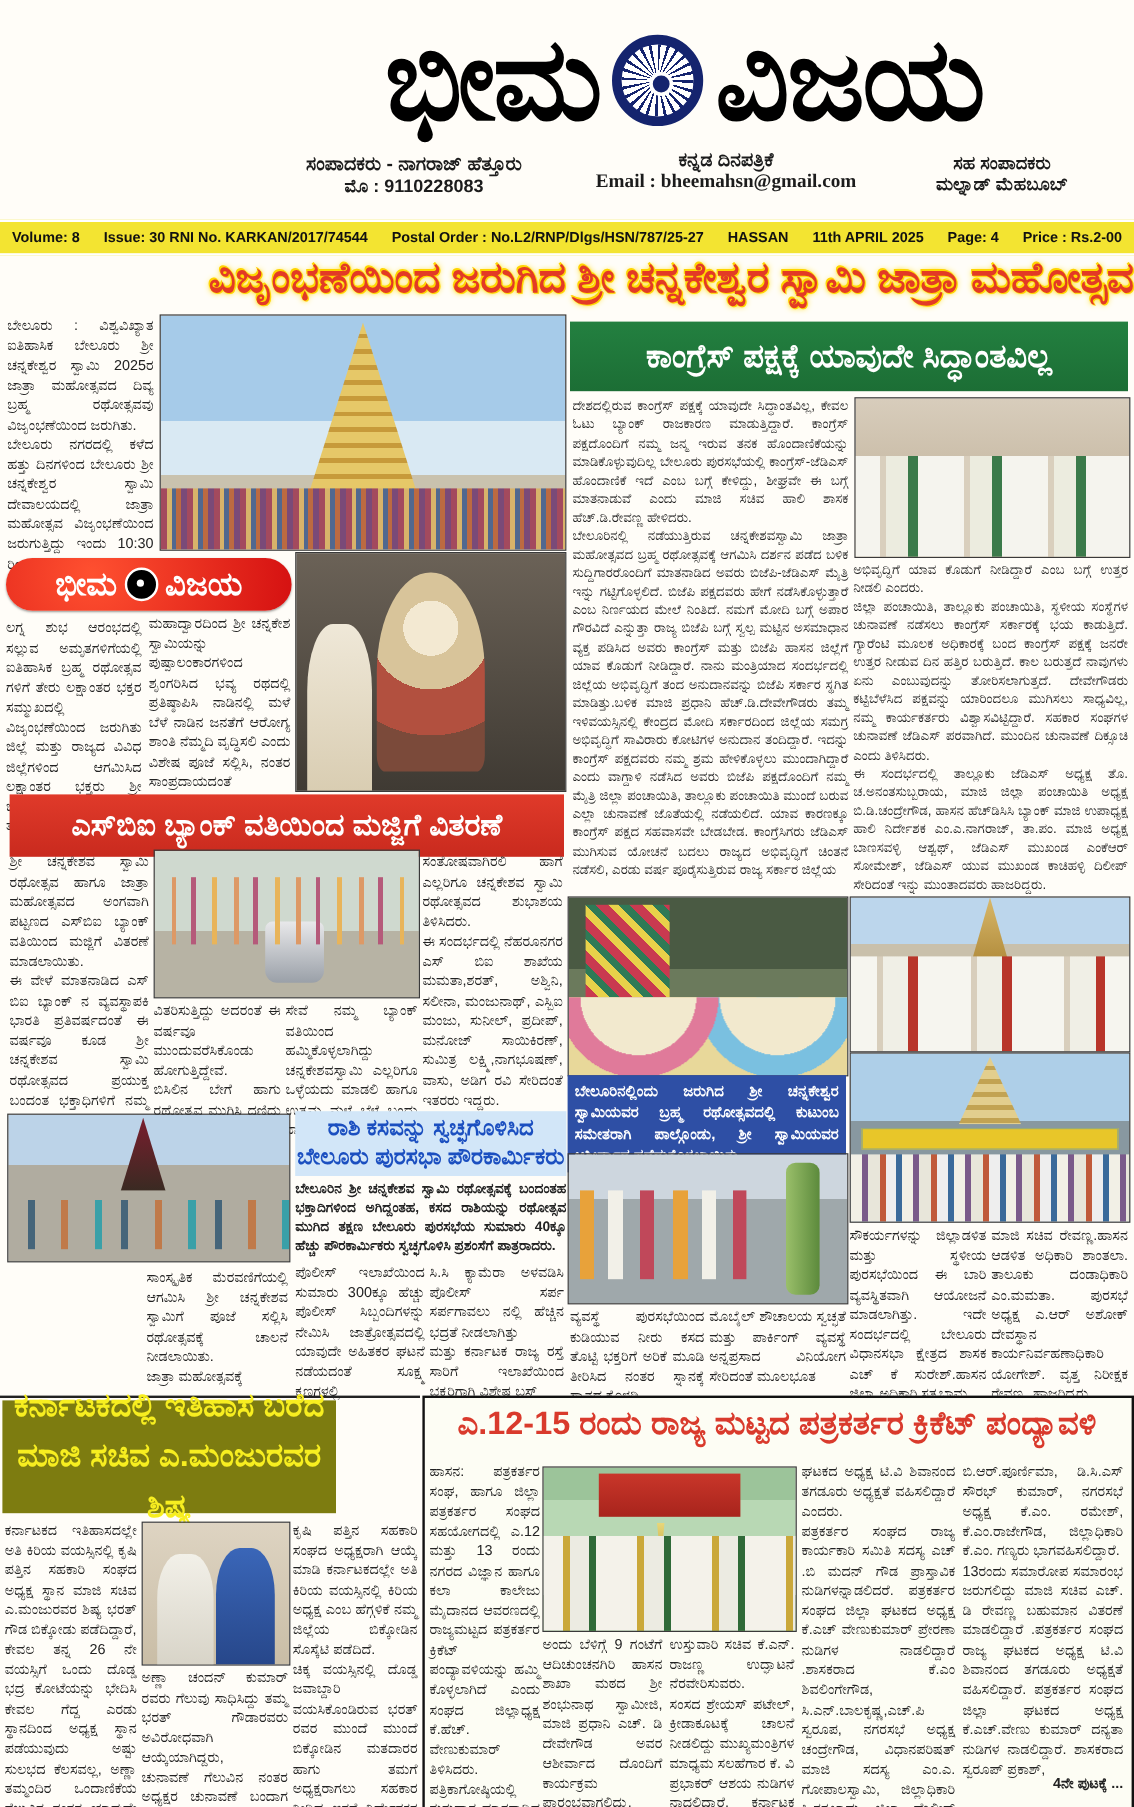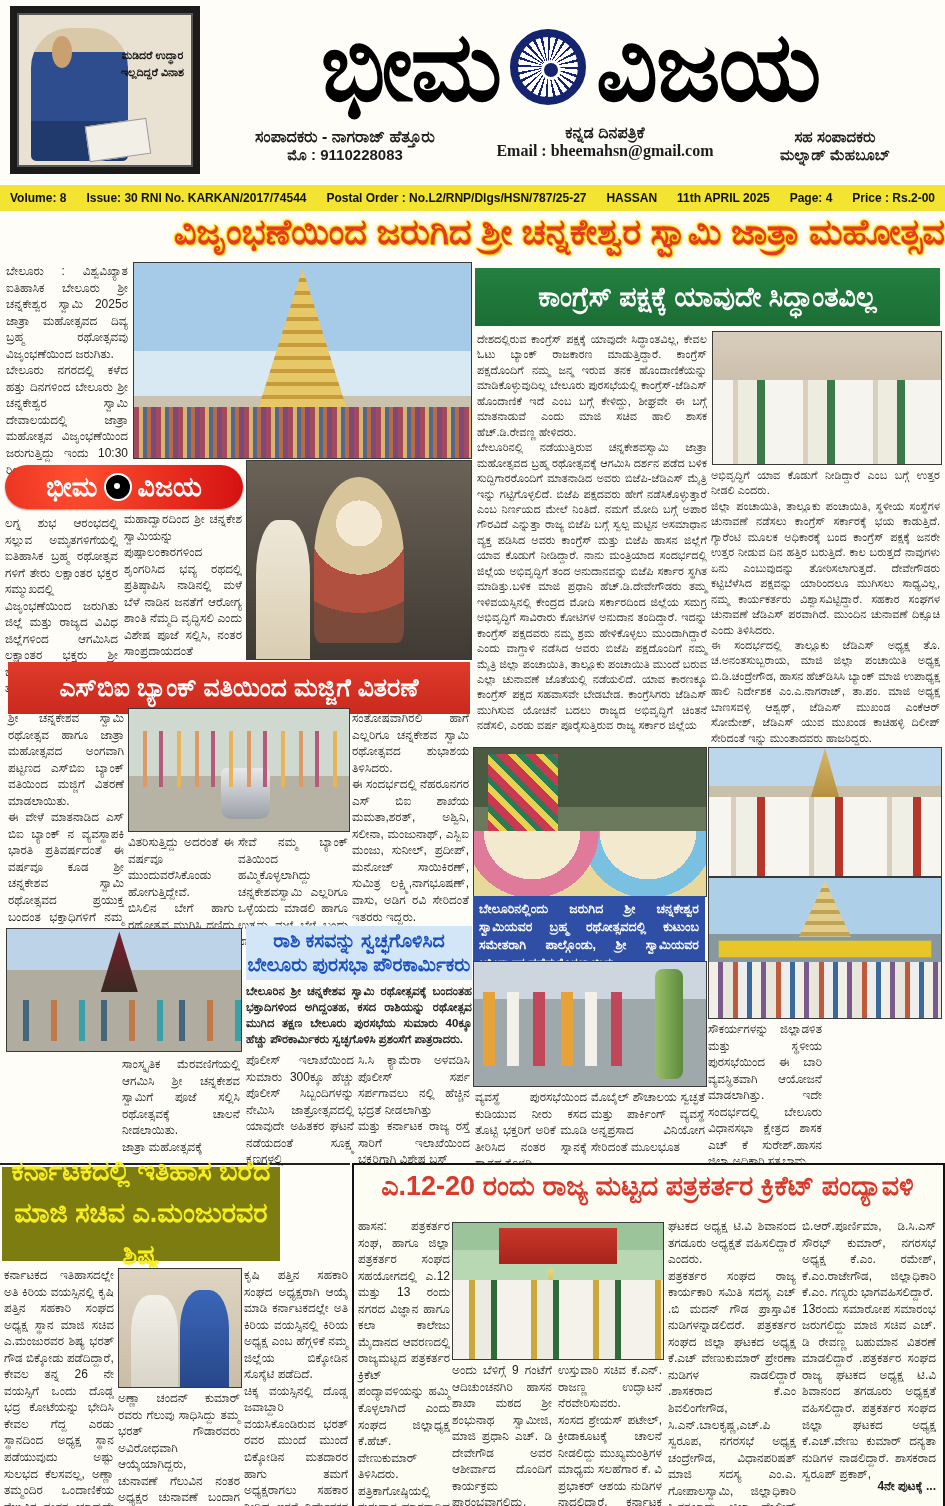--- a/index.html
+++ b/index.html
@@ -102,28 +102,20 @@
   .ph-cricket::after{left:0;bottom:0;width:100%;height:58%;
      background:repeating-linear-gradient(90deg,#f4f2ea 0 16px,#caa83a 16px 22px,#ecebe2 22px 38px,#2f6a38 38px 44px,#f4f2ea 44px 62px);}
   .trophy{position:absolute;left:44%;top:34%;width:5%;height:26%;background:linear-gradient(#e8d77a,#b89a30);clip-path:polygon(20% 0,80% 0,60% 60%,75% 100%,25% 100%,40% 60%);}
   .rule{background:#222;}
 </style>
 </head>
 <body>
 
 <div class="page">
 
-  <div class="abs frame" style="left:10px;top:6px;width:176px;height:154px;">
-    <div class="amb-fig">
-        <div class="amb-head"></div>
-      </div>
-    <div class="amb-book"></div>
-    <div class="amb-quote">ಮಡಿದರೆ ಉದ್ಧಾರ
-ಇಲ್ಲದಿದ್ದರೆ ವಿನಾಶ</div>
-  </div>
 
   <div class="abs title-row" style="left:200px;top:8px;width:740px;height:118px;">
     <span class="title-word">ಭೀಮ</span>
     <span class="chakra"></span>
     <span class="title-word">ವಿಜಯ</span>
   </div>
 
   <div class="abs" style="left:205px;top:128px;width:280px;text-align:center;">
     <div class="hdr-line1">ಸಂಪಾದಕರು - ನಾಗರಾಜ್ ಹೆತ್ತೂರು</div>
     <div class="hdr-line2">ಮೊ : 9110228083</div>
@@ -189,20 +181,21 @@
   <div class="abs cap-blue" style="left:473px;top:896px;width:220px;">ಬೇಲೂರಿನಲ್ಲಿಂದು ಜರುಗಿದ ಶ್ರೀ ಚನ್ನಕೇಶ್ವರ ಸ್ವಾಮಿಯವರ ಬ್ರಹ್ಮ ರಥೋತ್ಸವದಲ್ಲಿ ಕುಟುಂಬ ಸಮೇತರಾಗಿ ಪಾಲ್ಗೊಂಡು, ಶ್ರೀ ಸ್ವಾಮಿಯವರ ಆಶೀರ್ವಾದ ಪಡೆದುಕೊಳ್ಳಲಾಯಿತು.</div>
   <div class="ph ph-ritual" style="left:473px;top:961px;width:232px;height:124px;"></div>
   <div class="abs kn" style="left:591px;top:1089px;width:114px;height:74px;">ಮೊಬೈಲ್ ಶೌಚಾಲಯ ಸ್ವಚ್ಛತೆ ಮತ್ತು ಪಾರ್ಕಿಂಗ್ ವ್ಯವಸ್ಥೆ ಅನ್ನಪ್ರಸಾದ ವಿನಿಯೋಗ ಸೇರಿದಂತೆ ಮೂಲಭೂತ</div>
   <div class="abs kn" style="left:475px;top:1089px;width:112px;height:74px;">ವ್ಯವಸ್ಥೆ ಪುರಸಭೆಯಿಂದ ಕುಡಿಯುವ ನೀರು ಕಸದ ತೊಟ್ಟಿ ಭಕ್ತರಿಗೆ ಅರಿಕೆ ಮೂಡಿ ತೀರಿಸಿದ ನಂತರ ಸ್ನಾನಕ್ಕೆ ಸ್ನಾನದ ಕೊಳಡಿ</div>
 
   <div class="ph ph-group" style="left:708px;top:747px;width:232px;height:128px;"></div>
   <div class="ph ph-steps" style="left:708px;top:877px;width:232px;height:140px;">
       <div class="ph-crowdstrip"></div>
     </div>
   <div class="abs kn" style="left:708px;top:1021px;width:114px;height:130px;">ಸೌಕರ್ಯಗಳನ್ನು ಜಿಲ್ಲಾಡಳಿತ ಮತ್ತು ಸ್ಥಳೀಯ ಪುರಸಭೆಯಿಂದ ಈ ಬಾರಿ ವ್ಯವಸ್ಥಿತವಾಗಿ ಆಯೋಜನೆ ಮಾಡಲಾಗಿತ್ತು. ಇದೇ ಸಂದರ್ಭದಲ್ಲಿ ಬೇಲೂರು ವಿಧಾನಸಭಾ ಕ್ಷೇತ್ರದ ಶಾಸಕ ಎಚ್ ಕೆ ಸುರೇಶ್.ಹಾಸನ ಜಿಲ್ಲಾ ಅಧಿಕಾರಿ ಸತ್ಯಭಾಮ,</div>
+  <div class="abs kn" style="left:826px;top:1021px;width:114px;height:130px;">ಮಾಜಿ ಸಚಿವ ರೇವಣ್ಣ.ಹಾಸನ ಆಡಳಿತ ಅಧಿಕಾರಿ ಶಾಂತಲಾ. ತಾಲೂಕು ದಂಡಾಧಿಕಾರಿ ಎಂ.ಮಮತಾ. ಪುರಸಭೆ ಅಧ್ಯಕ್ಷ ಎ.ಆರ್ ಅಶೋಕ್ ದೇವಸ್ಥಾನ ಕಾರ್ಯನಿರ್ವಹಣಾಧಿಕಾರಿ ಯೋಗೇಶ್. ವೃತ್ತ ನಿರೀಕ್ಷಕ ರೇವಣ್ಣ. ಹಾಜರಿದ್ದರು.</div>
 
   <div class="abs band-blue" style="left:246px;top:926px;width:226px;height:54px;">ರಾಶಿ ಕಸವನ್ನು ಸ್ವಚ್ಛಗೊಳಿಸಿದ
 ಬೇಲೂರು ಪುರಸಭಾ ಪೌರಕಾರ್ಮಿಕರು</div>
   <div class="abs kn b" style="left:246px;top:984px;width:226px;height:64px;font-size:11.5px;">ಬೇಲೂರಿನ ಶ್ರೀ ಚನ್ನಕೇಶವ ಸ್ವಾಮಿ ರಥೋತ್ಸವಕ್ಕೆ ಬಂದಂತಹ ಭಕ್ತಾದಿಗಳಿಂದ ಅಗಿದ್ದಂತಹ, ಕಸದ ರಾಶಿಯನ್ನು ರಥೋತ್ಸವ ಮುಗಿದ ತಕ್ಷಣ ಬೇಲೂರು ಪುರಸಭೆಯ ಸುಮಾರು 40ಕ್ಕೂ ಹೆಚ್ಚು ಪೌರಕಾರ್ಮಿಕರು ಸ್ವಚ್ಛಗೊಳಿಸಿ ಪ್ರಶಂಸೆಗೆ ಪಾತ್ರರಾದರು.</div>
   <div class="abs kn" style="left:246px;top:1052px;width:108px;height:110px;">ಪೊಲೀಸ್ ಇಲಾಖೆಯಿಂದ ಸುಮಾರು 300ಕ್ಕೂ ಹೆಚ್ಚು ಪೊಲೀಸ್ ಸಿಬ್ಬಂದಿಗಳನ್ನು ನೇಮಿಸಿ ಜಾತ್ರೋತ್ಸವದಲ್ಲಿ ಯಾವುದೇ ಅಹಿತಕರ ಘಟನೆ ನಡೆಯದಂತೆ ಸೂಕ್ಷ್ಮ ಕ್ಷಣಗಳಲ್ಲಿ</div>
   <div class="abs kn" style="left:358px;top:1052px;width:112px;height:110px;">ಸಿ.ಸಿ ಕ್ಯಾಮೆರಾ ಅಳವಡಿಸಿ ಪೊಲೀಸ್ ಸರ್ಪ ಸರ್ಪಗಾವಲು ನಲ್ಲಿ ಹೆಚ್ಚಿನ ಭದ್ರತೆ ನೀಡಲಾಗಿತ್ತು
 ಮತ್ತು ಕರ್ನಾಟಕ ರಾಜ್ಯ ರಸ್ತೆ ಸಾರಿಗೆ ಇಲಾಖೆಯಿಂದ ಭಕ್ತರಿಗಾಗಿ ವಿಶೇಷ ಬಸ್</div>
 
   <div class="ph ph-sweep" style="left:6px;top:928px;width:234px;height:122px;"></div>
   <div class="abs kn" style="left:122px;top:1056px;width:118px;height:106px;">ಸಾಂಸ್ಕೃತಿಕ ಮೆರವಣಿಗೆಯಲ್ಲಿ ಆಗಮಿಸಿ ಶ್ರೀ ಚನ್ನಕೇಶವ ಸ್ವಾಮಿಗೆ ಪೂಜೆ ಸಲ್ಲಿಸಿ ರಥೋತ್ಸವಕ್ಕೆ ಚಾಲನೆ ನೀಡಲಾಯಿತು.
@@ -214,21 +207,21 @@
   <div class="abs kn" style="left:4px;top:1267px;width:110px;height:236px;">ಕರ್ನಾಟಕದ ಇತಿಹಾಸದಲ್ಲೇ ಅತಿ ಕಿರಿಯ ವಯಸ್ಸಿನಲ್ಲಿ ಕೃಷಿ ಪತ್ತಿನ ಸಹಕಾರಿ ಸಂಘದ ಅಧ್ಯಕ್ಷ ಸ್ಥಾನ ಮಾಜಿ ಸಚಿವ ಎ.ಮಂಜುರವರ ಶಿಷ್ಯ ಭರತ್ ಗೌಡ ಬಿಕ್ಕೋಡು ಪಡೆದಿದ್ದಾರೆ,
 ಕೇವಲ ತನ್ನ 26 ನೇ ವಯಸ್ಸಿಗೆ ಒಂದು ದೊಡ್ಡ ಭದ್ರ ಕೋಟೆಯನ್ನು ಭೇದಿಸಿ ಕೇವಲ ಗೆದ್ದ ಎರಡು ಸ್ಥಾನದಿಂದ ಅಧ್ಯಕ್ಷ ಸ್ಥಾನ ಪಡೆಯುವುದು ಅಷ್ಟು ಸುಲಭದ ಕೆಲಸವಲ್ಲ, ಅಣ್ಣಾ ತಮ್ಮಂದಿರ ಒಂದಾಣಿಕೆಯ ಗೆಲುವಿನ ನಂತರ ಯಾವುದೇ ಪಕ್ಷದ ಬೆಂಬಲ ಪಡೆಯದೆ ಸ್ವತಂತ್ರ ಅಭ್ಯರ್ಥಿಯಾಗಿ ಸ್ಪರ್ಧಿಸಿ ಬಿಕ್ಕೋಡು ಸೊಸ್ಕೆಟಿಯಲ್ಲಿ ಸ್ಪರ್ಧಿಸಿದ ಎಲ್ಲಾ 24 ಅಭ್ಯರ್ಥಿಗಳ ಪೈಕಿ ಎಲ್ಲರಿಗಿಂತ ಹೆಚ್ಚು 440 ಮತಗಳನ್ನು ಪಡೆದ</div>
   <div class="ph ph-duo" style="left:118px;top:1268px;width:122px;height:118px;"></div>
   <div class="abs kn" style="left:118px;top:1390px;width:122px;height:113px;">ಅಣ್ಣಾ ಚಂದನ್ ಕುಮಾರ್ ರವರು ಗೆಲುವು ಸಾಧಿಸಿದ್ದು ತಮ್ಮ ಭರತ್ ಗೌಡಾರವರು ಅವಿರೋಧವಾಗಿ ಆಯ್ಕೆಯಾಗಿದ್ದರು,
 ಚುನಾವಣೆ ಗೆಲುವಿನ ನಂತರ ಅಧ್ಯಕ್ಷರ ಚುನಾವಣೆ ಬಂದಾಗ ಮತದಾರರ ಜೊತೆ ಗೆದ್ದಂತ ನಾಯಕರುಗಳು ಹಿರಿಯ ಮುಖಂಡರುಗಳ ತಿರ್ಮಾನದಂತೆ ಯುವ ಮುಖಂಡ ಭರತ್ ರವರನ್ನು ಪಕ್ಷಾತೀತವಾಗಿ ಬಿಕ್ಕೋಡು</div>
   <div class="abs kn" style="left:244px;top:1267px;width:104px;height:236px;">ಕೃಷಿ ಪತ್ತಿನ ಸಹಕಾರಿ ಸಂಘದ ಅಧ್ಯಕ್ಷರಾಗಿ ಆಯ್ಕೆ ಮಾಡಿ ಕರ್ನಾಟಕದಲ್ಲೇ ಅತಿ ಕಿರಿಯ ವಯಸ್ಸಿನಲ್ಲಿ ಕಿರಿಯ ಅಧ್ಯಕ್ಷ ಎಂಬ ಹೆಗ್ಗಳಿಕೆ ನಮ್ಮ ಜಿಲ್ಲೆಯ ಬಿಕ್ಕೋಡಿನ ಸೊಸ್ಕೆಟಿ ಪಡೆದಿದೆ.
 ಚಿಕ್ಕ ವಯಸ್ಸಿನಲ್ಲಿ ದೊಡ್ಡ ಜವಾಬ್ದಾರಿ ವಯಸಿಕೊಂಡಿರುವ ಭರತ್ ರವರ ಮುಂದೆ ಮುಂದೆ ಬಿಕ್ಕೋಡಿನ ಮತದಾರರ ಹಾಗು ತಮಗೆ ಅಧ್ಯಕ್ಷರಾಗಲು ಸಹಕಾರ ನೀಡಿದ ಇತರೆ ನಿರ್ದೇಶಕರ ವಿಶ್ವಾಸ ಉಳಿಸಿಕೊಳ್ಳುವ ಜವಾಬ್ದಾರಿ ದೊಡ್ಡ ಮಟ್ಟದಲ್ಲಿದೆ...
 ಇನ್ನೂ ಐದು ವರ್ಷ ರೈತರ ಪರವಾಗಿ ಹೋಬಳಿಯ ಅಭಿವೃದ್ಧಿಯ ದೃಷ್ಟಿಯಲ್ಲಿ ಕೆಲಸ ಮಾಡುವ ಭರವಸೆಯನ್ನು ನೀಡಿದ್ದಾರೆ...</div>
 
   <div class="abs ck-frame" style="left:352px;top:1163px;width:589px;height:341px;"></div>
-  <div class="abs ck-headline" style="left:356px;top:1172px;width:583px;">ಎ.12-20 ರಂದು ರಾಜ್ಯ ಮಟ್ಟದ ಪತ್ರಕರ್ತರ ಕ್ರಿಕೆಟ್ ಪಂದ್ಯಾವಳಿ</div>
+  <div class="abs ck-headline" style="left:356px;top:1172px;width:583px;">ಎ.12-15 ರಂದು ರಾಜ್ಯ ಮಟ್ಟದ ಪತ್ರಕರ್ತರ ಕ್ರಿಕೆಟ್ ಪಂದ್ಯಾವಳಿ</div>
   <div class="abs kn" style="left:358px;top:1218px;width:92px;height:282px;">ಹಾಸನ: ಪತ್ರಕರ್ತರ ಸಂಘ, ಹಾಗೂ ಜಿಲ್ಲಾ ಪತ್ರಕರ್ತರ ಸಂಘದ ಸಹಯೋಗದಲ್ಲಿ ಎ.12 ಮತ್ತು 13 ರಂದು ನಗರದ ವಿಜ್ಞಾನ ಹಾಗೂ ಕಲಾ ಕಾಲೇಜು ಮೈದಾನದ ಆವರಣದಲ್ಲಿ ರಾಜ್ಯಮಟ್ಟದ ಪತ್ರಕರ್ತರ ಕ್ರಿಕೆಟ್ ಪಂದ್ಯಾವಳಿಯನ್ನು ಹಮ್ಮಿ ಕೊಳ್ಳಲಾಗಿದೆ ಎಂದು ಸಂಘದ ಜಿಲ್ಲಾಧ್ಯಕ್ಷ ಕೆ.ಹೆಚ್. ವೇಣುಕುಮಾರ್ ತಿಳಿಸಿದರು.
 ಪತ್ರಿಕಾಗೋಷ್ಠಿಯಲ್ಲಿ ಗುರುವಾರ ಮಾತನಾಡಿದ ಅವರು, ನಗರದ ಸರ್ಕಾರಿ ಕಲಾ, ವಿಜ್ಞಾನ ಕಾಲೇಜು ಹಾಗೂ ಎಮ್ ಸಿ಼ ಕಾಲೇಜು ಮೈದಾನದಲ್ಲಿ ಎರಡು ದಿನಗಳ ಕಾಲ ಕ್ರಿಕೆಟ್ ಪಂದ್ಯಾವಳಿಯನ್ನು ಆಯೋಜಿಸಲಾಗಿದೆ.
 ಪತ್ರಿಕಾಗೋಷ್ಠಿಯಲ್ಲಿ ಗುರುವಾರ ಮಾತನಾಡಿ,</div>
   <div class="ph ph-cricket" style="left:452px;top:1222px;width:210px;height:136px;">
       <div class="trophy"></div>
     </div>
   <div class="abs kn" style="left:452px;top:1362px;width:100px;height:138px;">ಅಂದು ಬೆಳಿಗ್ಗೆ 9 ಗಂಟೆಗೆ ಆದಿಚುಂಚನಗಿರಿ ಹಾಸನ ಶಾಖಾ ಮಠದ ಶ್ರೀ ಶಂಭುನಾಥ ಸ್ವಾಮೀಜಿ, ಮಾಜಿ ಪ್ರಧಾನಿ ಎಚ್. ಡಿ ದೇವೇಗೌಡ ಅವರ ಆಶೀರ್ವಾದ ದೊಂದಿಗೆ ಕಾರ್ಯಕ್ರಮ ಪ್ರಾರಂಭವಾಗಲಿದ್ದು, ವಿಧಾನಸಭೆ ಸಭಾಪತಿ ಯು.ಟಿ ಖಾದರ್ ಉಪಸ್ಥಿತಿಯಲ್ಲಿ ಜಿಲ್ಲಾ</div>
   <div class="abs kn" style="left:558px;top:1362px;width:104px;height:138px;">ಉಸ್ತುವಾರಿ ಸಚಿವ ಕೆ.ಎನ್. ರಾಜಣ್ಣ ಉದ್ಘಾಟನೆ ನೆರವೇರಿಸುವರು.
 ಸಂಸದ ಶ್ರೇಯಸ್ ಪಟೇಲ್, ಕ್ರೀಡಾಕೂಟಕ್ಕೆ ಚಾಲನೆ ನೀಡಲಿದ್ದು ಮುಖ್ಯಮಂತ್ರಿಗಳ ಮಾಧ್ಯಮ ಸಲಹೆಗಾರ ಕೆ. ವಿ ಪ್ರಭಾಕರ್ ಆಶಯ ನುಡಿಗಳ ನಾದಲಿದ್ದಾರೆ. ಕರ್ನಾಟಕ ಕಾರ್ಯನಿರತ ಪತ್ರಕರ್ತರ ಸಂಘದ ರಾಜ್ಯ</div>
   <div class="abs kn" style="left:668px;top:1218px;width:128px;height:282px;">ಘಟಕದ ಅಧ್ಯಕ್ಷ ಟಿ.ವಿ ಶಿವಾನಂದ ತಗಡೂರು ಅಧ್ಯಕ್ಷತೆ ವಹಿಸಲಿದ್ದಾರೆ ಎಂದರು.

